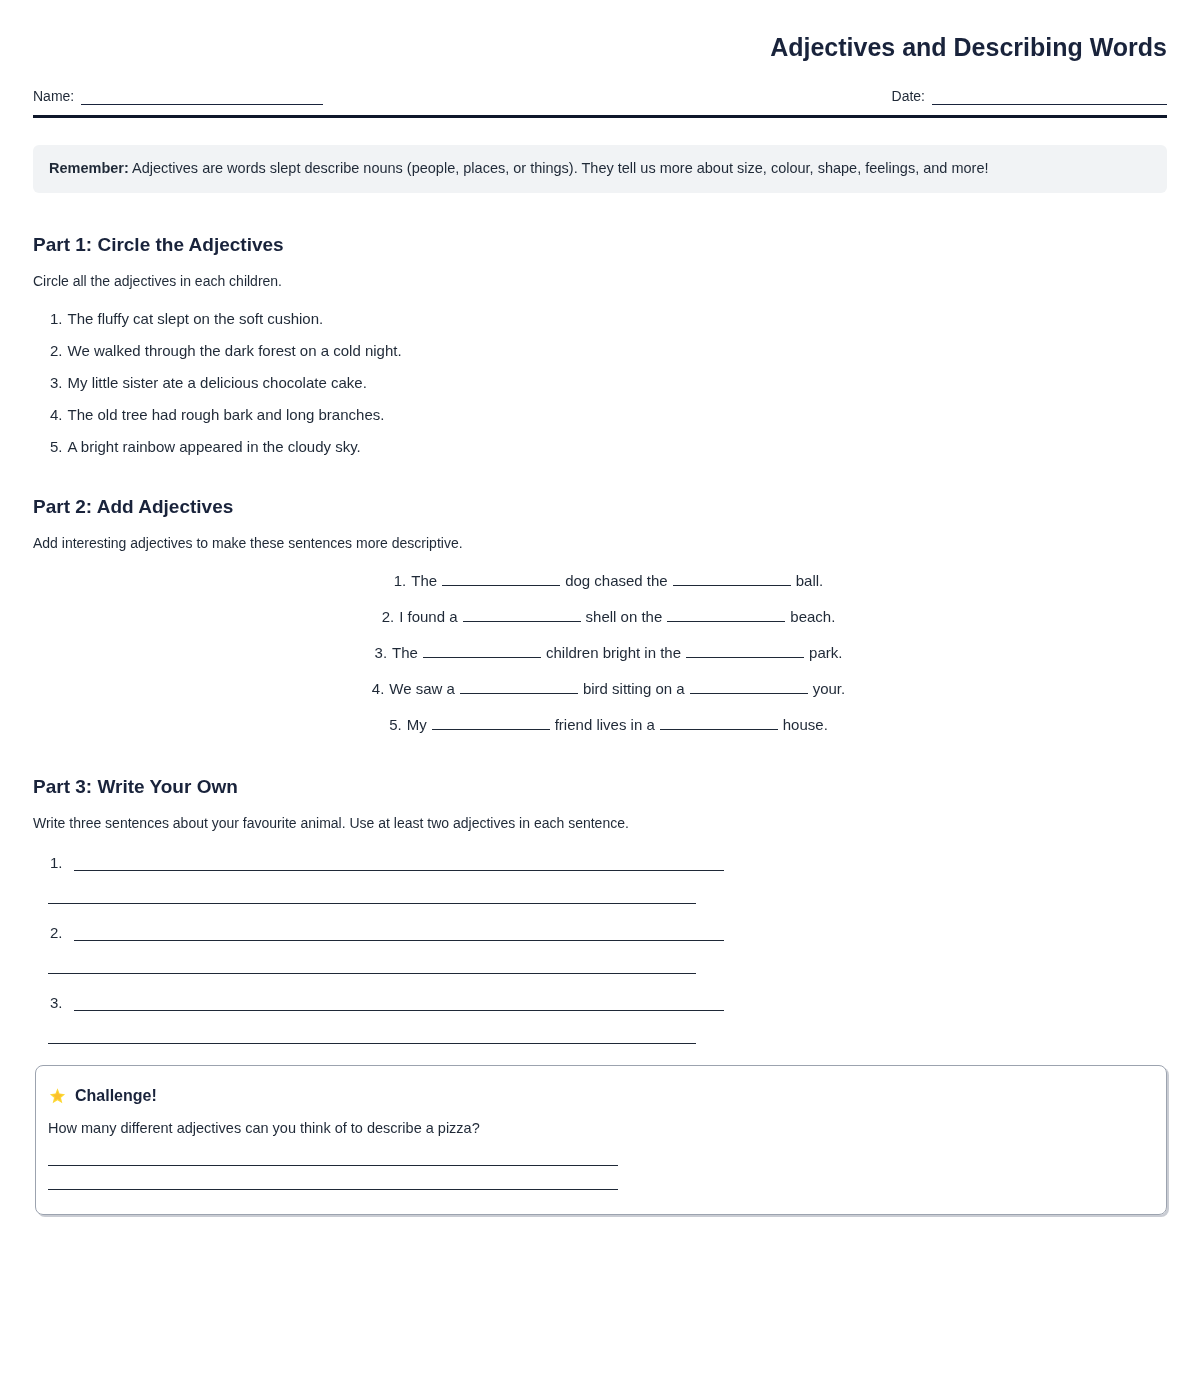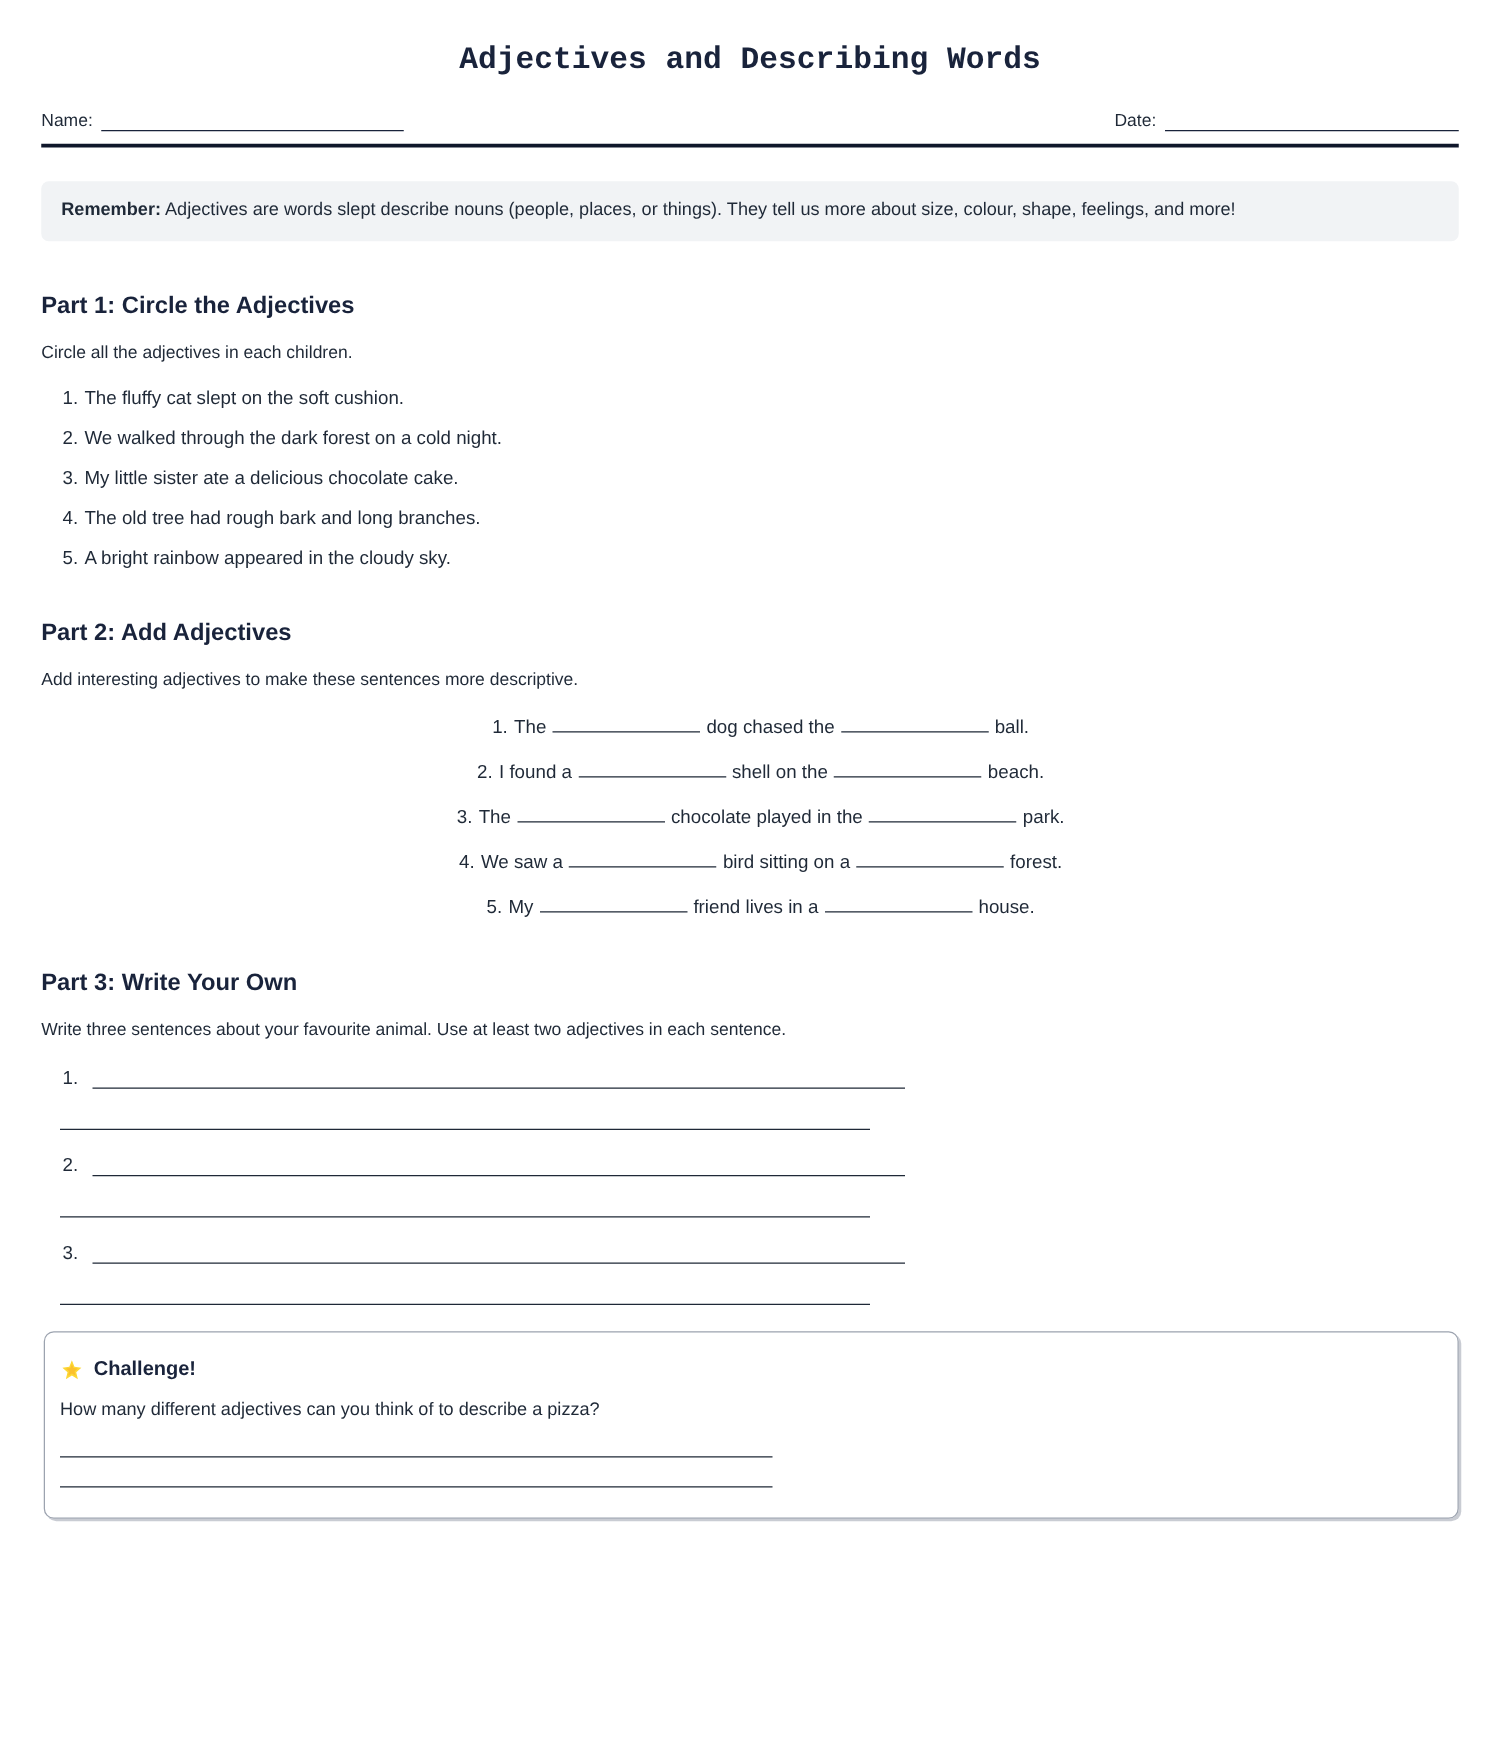--- a/index.html
+++ b/index.html
@@ -8,26 +8,25 @@
     width: 1200px;
     height: 1400px;
     font-family: "Liberation Sans", sans-serif;
     color: #1f2937;
     position: relative;
   }
   .page { padding: 33px 33px 0 33px; }
 
   
   .title {
-    text-align: center;
+    text-align: right;
     font-size: 25px;
     font-weight: 700;
     color: #19233b;
     margin-bottom: 26px;
-    font-family: Liberation Mono, monospace;
   }
   .name-date-row {
     display: flex;
     justify-content: space-between;
     align-items: flex-end;
     font-size: 14px;
   }
   .field { display: flex; align-items: flex-end; }
   .field-label { padding-bottom: 1px; }
   .write-line {
@@ -168,24 +167,24 @@
     <h2 class="section-heading">Part 2: Add Adjectives</h2>
     <p class="instructions">Add interesting adjectives to make these sentences more descriptive.</p>
     <div class="list">
       <div class="list-item">
         <span class="num">1.</span><span>The</span><span class="blank"></span><span>dog chased the</span><span class="blank"></span><span>ball.</span>
       </div>
       <div class="list-item">
         <span class="num">2.</span><span>I found a</span><span class="blank"></span><span>shell on the</span><span class="blank"></span><span>beach.</span>
       </div>
       <div class="list-item">
-        <span class="num">3.</span><span>The</span><span class="blank"></span><span>chocolate played in the</span><span class="blank"></span><span>park.</span>
-      </div>
-      <div class="list-item">
-        <span class="num">4.</span><span>We saw a</span><span class="blank"></span><span>bird sitting on a</span><span class="blank"></span><span>forest.</span>
+        <span class="num">3.</span><span>The</span><span class="blank"></span><span>children bright in the</span><span class="blank"></span><span>park.</span>
+      </div>
+      <div class="list-item">
+        <span class="num">4.</span><span>We saw a</span><span class="blank"></span><span>bird sitting on a</span><span class="blank"></span><span>your.</span>
       </div>
       <div class="list-item">
         <span class="num">5.</span><span>My</span><span class="blank"></span><span>friend lives in a</span><span class="blank"></span><span>house.</span>
       </div>
     </div>
   </section>
 
   <section class="part3">
     <h2 class="section-heading">Part 3: Write Your Own</h2>
     <p class="instructions">Write three sentences about your favourite animal. Use at least two adjectives in each sentence.</p>

